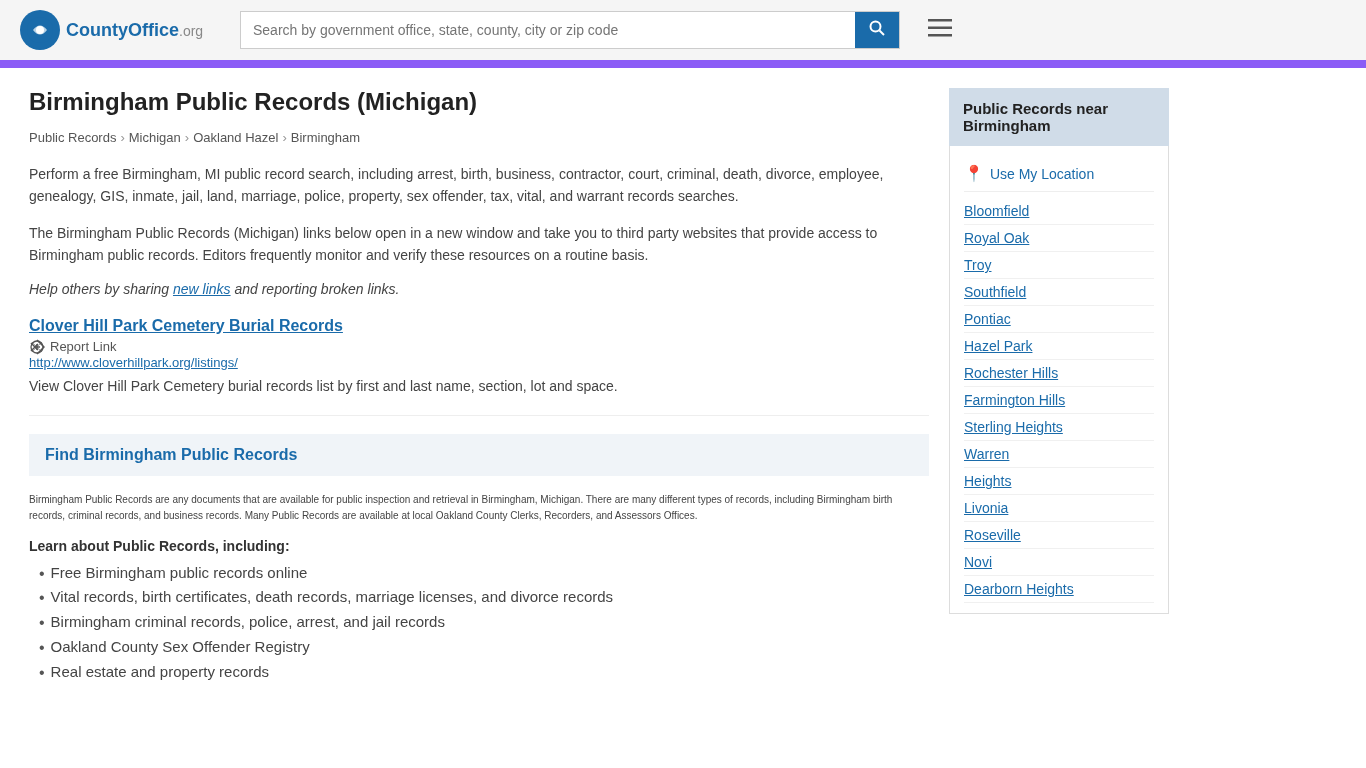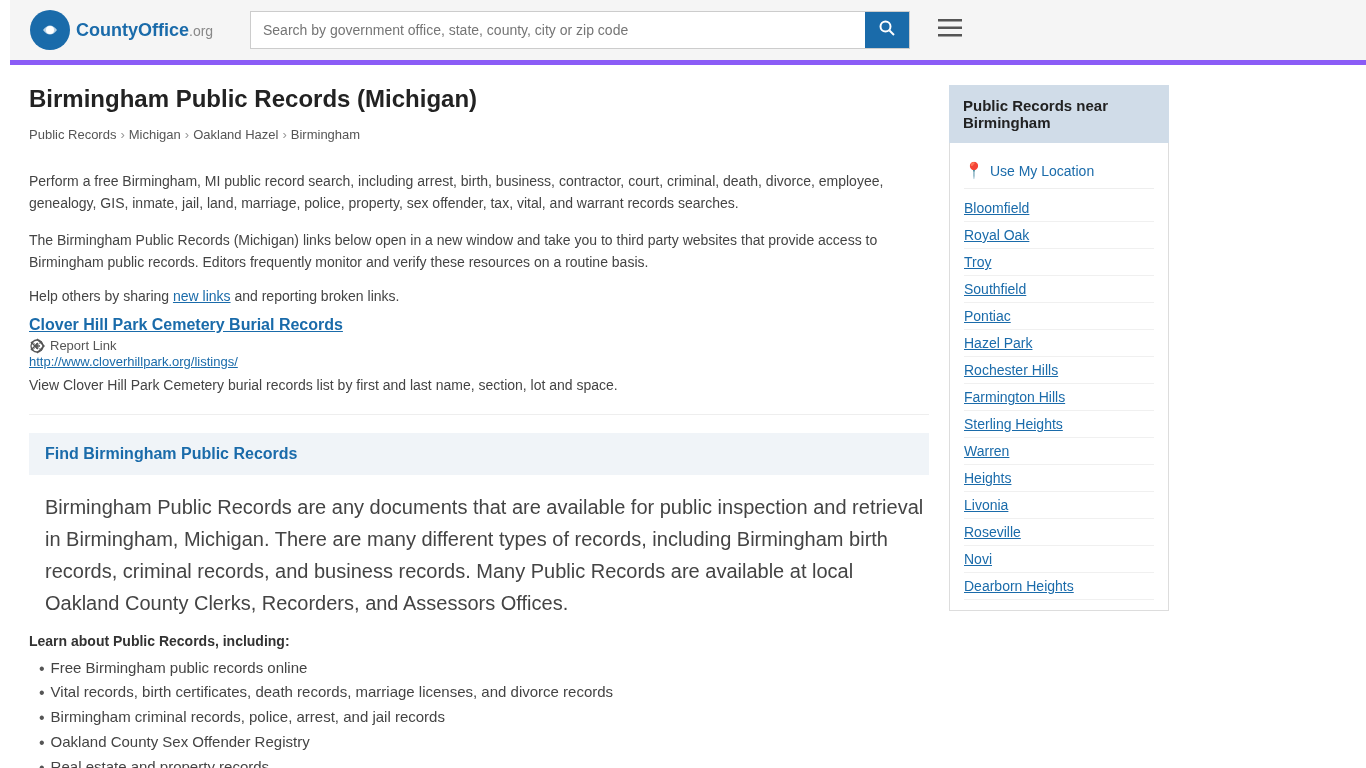--- a/index.html
+++ b/index.html
@@ -1,26 +1,25 @@
 <!DOCTYPE html>
 <html><head>
   <meta charset="utf-8">
   <style>
     * { margin: 0; padding: 0; box-sizing: border-box; }
     body { font-family: Arial, sans-serif; font-size: 14px; color: #333; background: #fff; }
 
     
     .header {
       background: #f5f5f5;
-      border-bottom: 5px solid #8b5cf6;
+      border-bottom: 8px solid #8b5cf6;
       padding: 10px 20px;
       display: flex;
       align-items: center;
       gap: 20px;
-      margin-left: 10px;
     }
     .logo-area {
       display: flex;
       align-items: center;
       gap: 6px;
       min-width: 200px;
     }
     .logo-icon {
       width: 40px;
       height: 40px;
@@ -93,42 +92,42 @@
       font-size: 24px;
       font-weight: bold;
       color: #222;
       margin-bottom: 14px;
     }
 
     
     .breadcrumb {
       font-size: 13px;
       color: #555;
-      margin-bottom: 28px;
+      margin-bottom: 18px;
       display: flex;
       align-items: center;
       gap: 4px;
       flex-wrap: wrap;
     }
     .breadcrumb a {
       color: #555;
       text-decoration: none;
     }
     .breadcrumb .sep { color: #999; }
 
     
     .description {
       font-size: 14px;
       line-height: 1.6;
       color: #444;
       margin-bottom: 14px;
     }
 
     
-    .new-links-text { font-size: 14px; color: #444; margin-bottom: 12px; }
+    .new-links-text { font-size: 14px; color: #444; margin-bottom: 20px; font-style: italic; }
     .new-links-text a { color: #1a6baa; text-decoration: underline; }
 
     
     .record-entry {
       border-bottom: 1px solid #eee;
       padding-bottom: 18px;
       margin-bottom: 18px;
     }
     .record-title {
       font-size: 16px;
@@ -174,25 +173,24 @@
       margin-bottom: 16px;
     }
     .find-section h2 {
       font-size: 16px;
       font-weight: bold;
       color: #1a6baa;
     }
 
     
     .info-text {
-      font-size: 20px;
+      font-size: 10px;
       line-height: 1.6;
       color: #444;
       margin-bottom: 14px;
-      margin-left: 16px;
     }
 
     .learn-title {
       font-size: 14px;
       font-weight: bold;
       color: #333;
       margin-bottom: 8px;
     }
 
     .learn-list {

